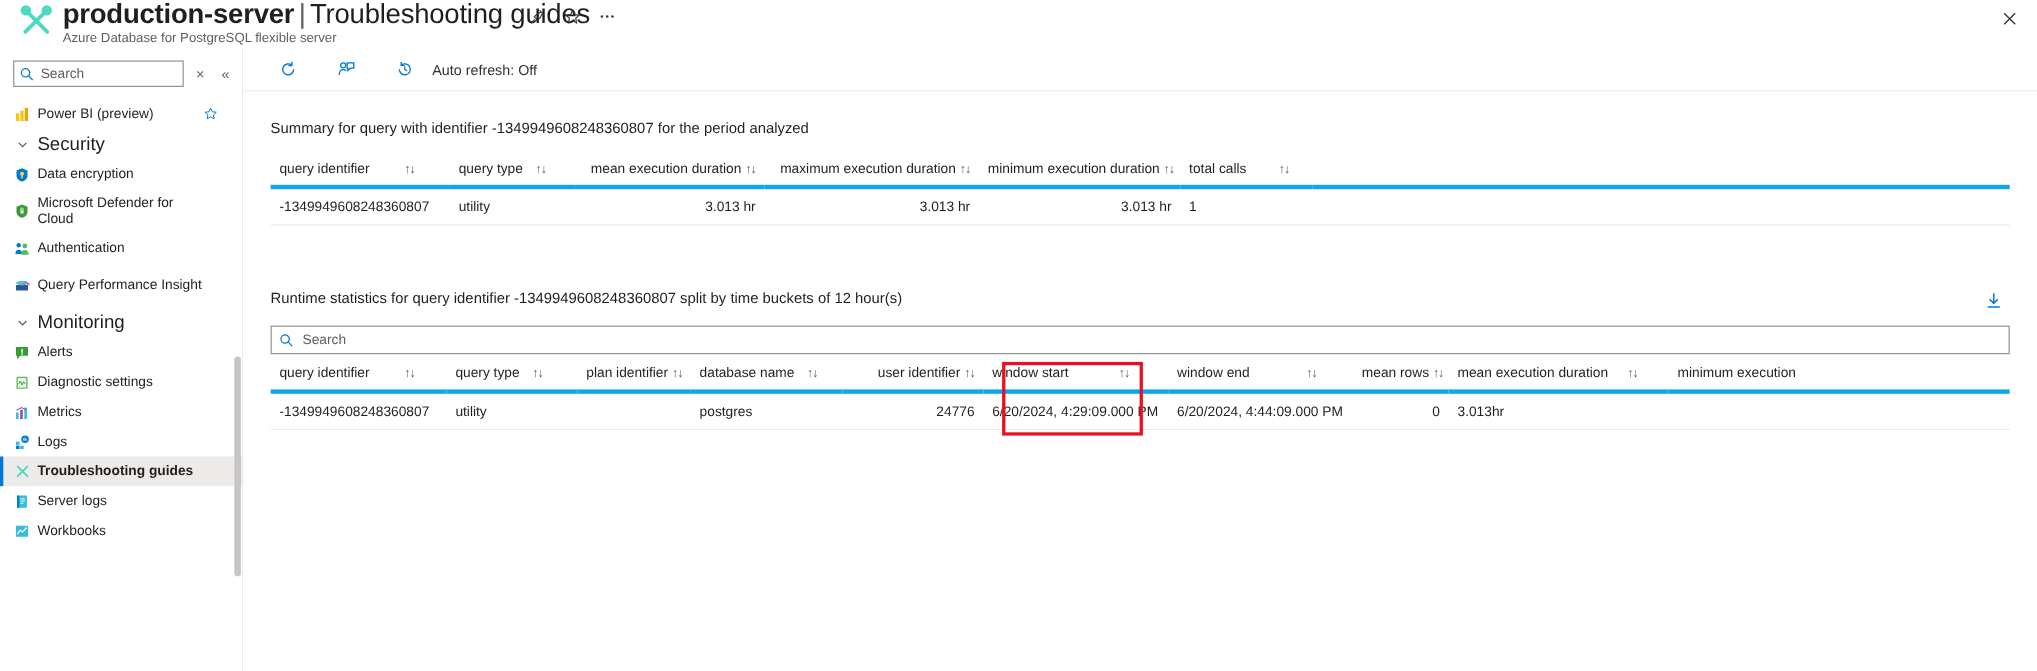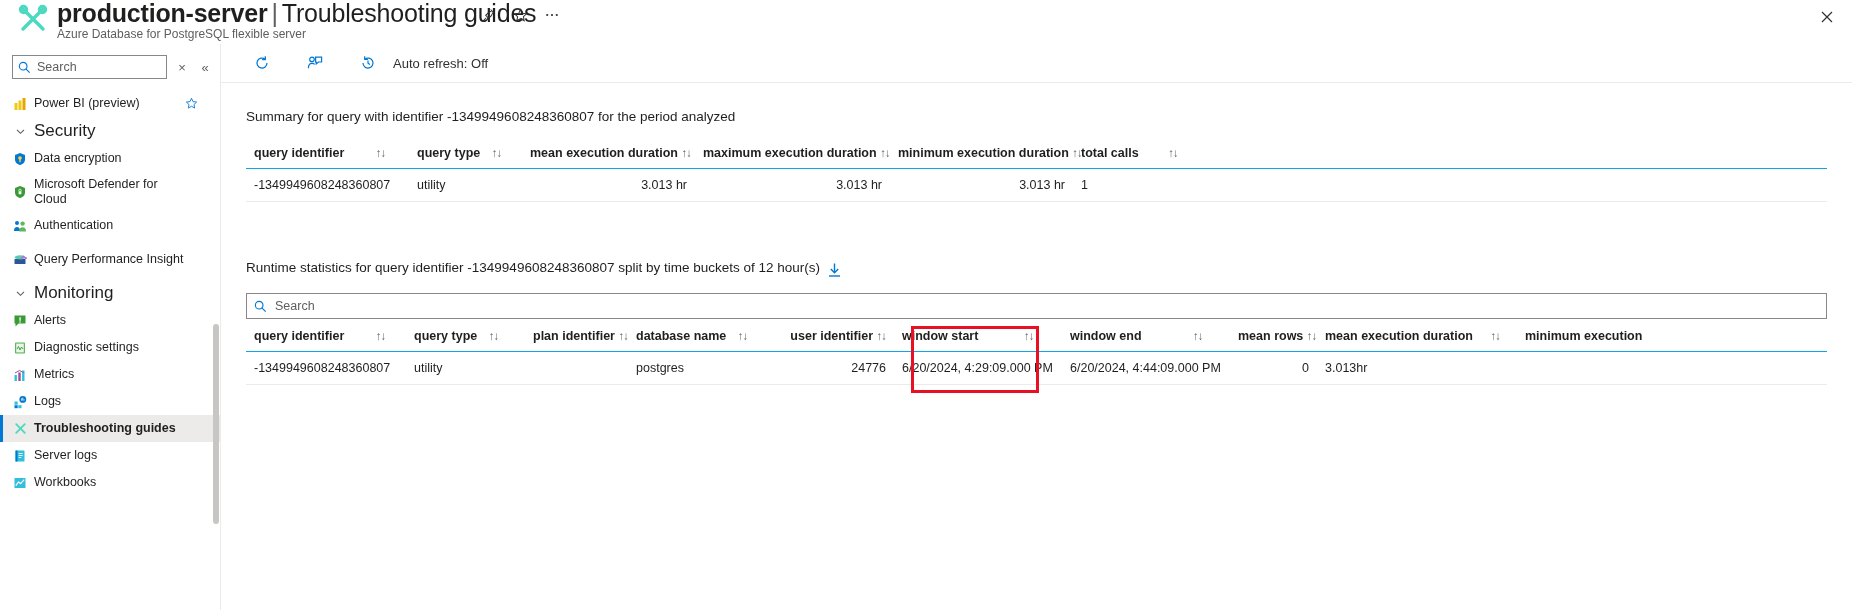--- a/index.html
+++ b/index.html
@@ -100,28 +100,28 @@
     font-size: 13px; color:#323130; cursor:pointer; border-radius:2px;
   }
   .cmd-btn .ci { color:#0078d4; display:flex; align-items:center; }
   .cmd-div { height: 1px; background:#edebe9; margin-left: 0px; }
 
   .panel { padding: 0 25px; }
   .sec-title {
     font-size: 13.5px; color: #201f1e; margin-top: 26px; margin-bottom: 16px;
     font-weight: 400;
   }
-  .sec2-head { display:flex; align-items:flex-start; }
+  .sec2-head { display:flex; align-items:flex-start; justify-content:space-between; }
   .dl-icon { color:#0078d4; cursor:pointer; padding: 2px 6px; }
 
   
   table.grid { border-collapse: collapse; width: 100%; table-layout: fixed; }
   table.grid th {
-    font-size: 12.5px; font-weight: 700; color:#201f1e; text-align:left;
-    padding: 6px 8px 8px 8px; border-bottom: 1px solid #0ea5e9;
+    font-size: 12.5px; font-weight: 400; color:#201f1e; text-align:left;
+    padding: 6px 8px 8px 8px; border-bottom: 4px solid #0ea5e9;
     white-space: nowrap; vertical-align: bottom;
   }
   table.grid td {
     font-size: 12.5px; color:#201f1e; padding: 9px 8px;
     border-bottom: 1px solid #edebe9; white-space: nowrap;
   }
   table.grid th.num, table.grid td.num { text-align: right; }
   .sortgl { color:#605e5c; font-size: 11.5px; letter-spacing: -1px; margin-left: 4px; }
   .sortgl.tight { margin-left: 0px; }
 

